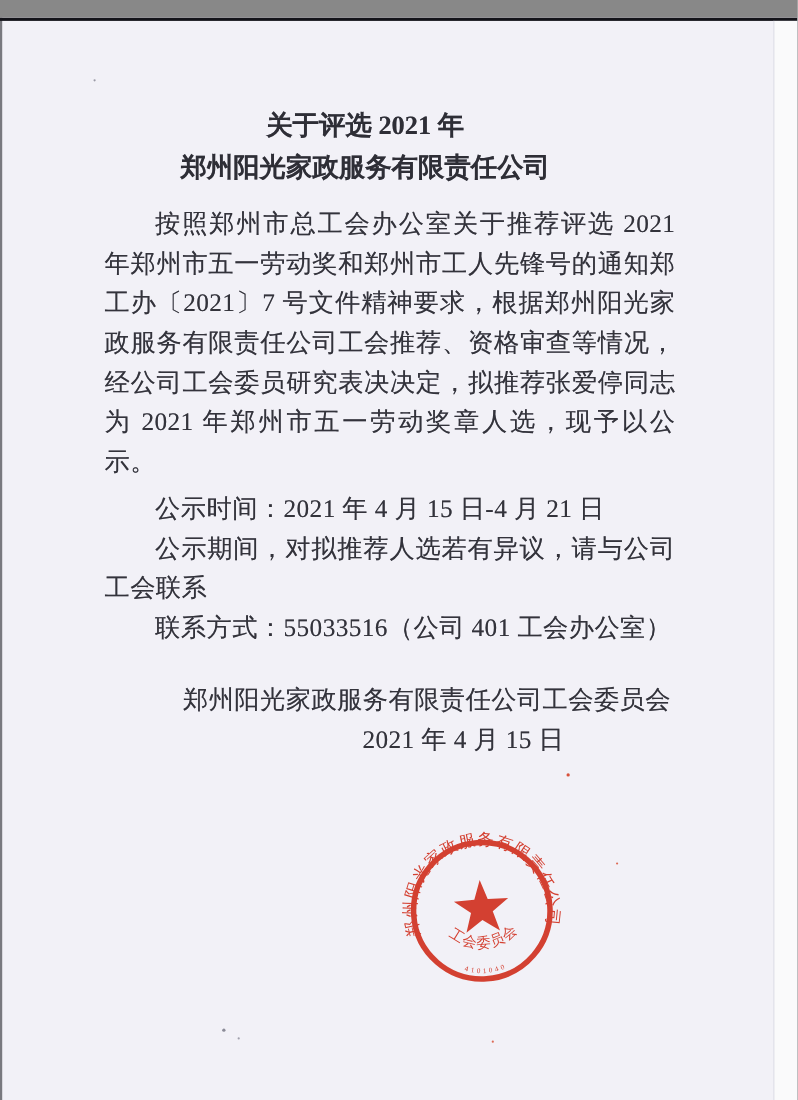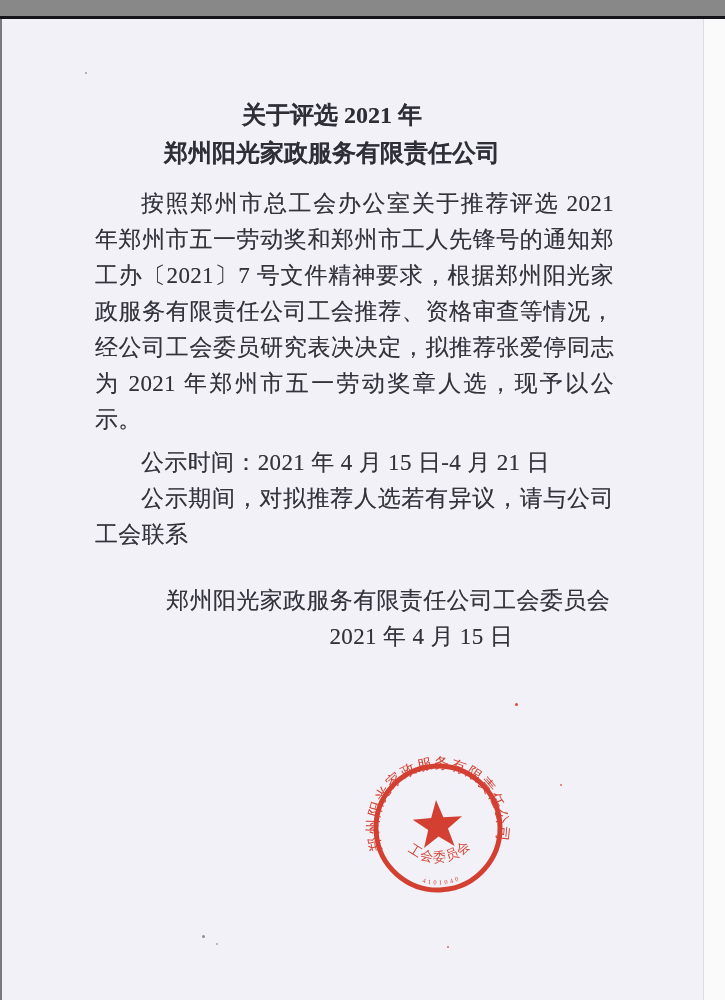--- a/index.html
+++ b/index.html
@@ -53,20 +53,21 @@
 
   <div class="title-wrap">
     <div>关于评选 2021 年</div>
     <div>郑州阳光家政服务有限责任公司</div>
   </div>
 
   <div class="content">
     <p class="indent">按照郑州市总工会办公室关于推荐评选 2021 年郑州市五一劳动奖和郑州市工人先锋号的通知郑工办〔2021〕7 号文件精神要求，根据郑州阳光家政服务有限责任公司工会推荐、资格审查等情况，经公司工会委员研究表决决定，拟推荐张爱停同志为 2021 年郑州市五一劳动奖章人选，现予以公示。</p>
     <p class="indent gap">公示时间：2021 年 4 月 15 日-4 月 21 日</p>
     <p class="indent">公示期间，对拟推荐人选若有异议，请与公司工会联系</p>
+    <p class="indent">联系方式：55033516（公司 401 工会办公室）</p>
     <div class="sig-block">
       <div class="sig-line">郑州阳光家政服务有限责任公司工会委员会</div>
       <div class="date-line">2021 年 4 月 15 日</div>
     </div>
   </div>
 
   <svg class="seal" viewBox="0 0 160 160" aria-hidden="true">
     <defs>
       <path id="arcTop" d="M 23.6,100.5 A 60,60 0 1 1 136.4,100.5" fill="none"></path>
       <path id="arcBottom" d="M 48,100 A 45,45 0 0 0 112,100" fill="none"></path>

